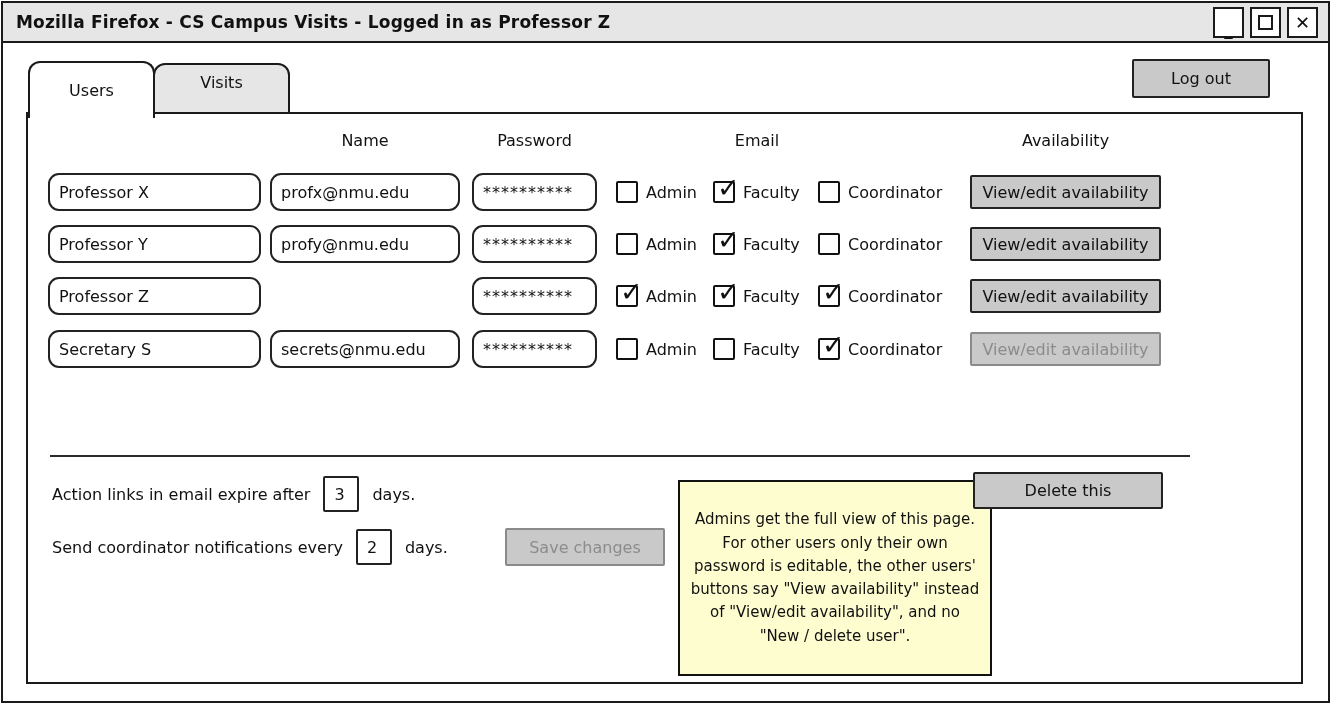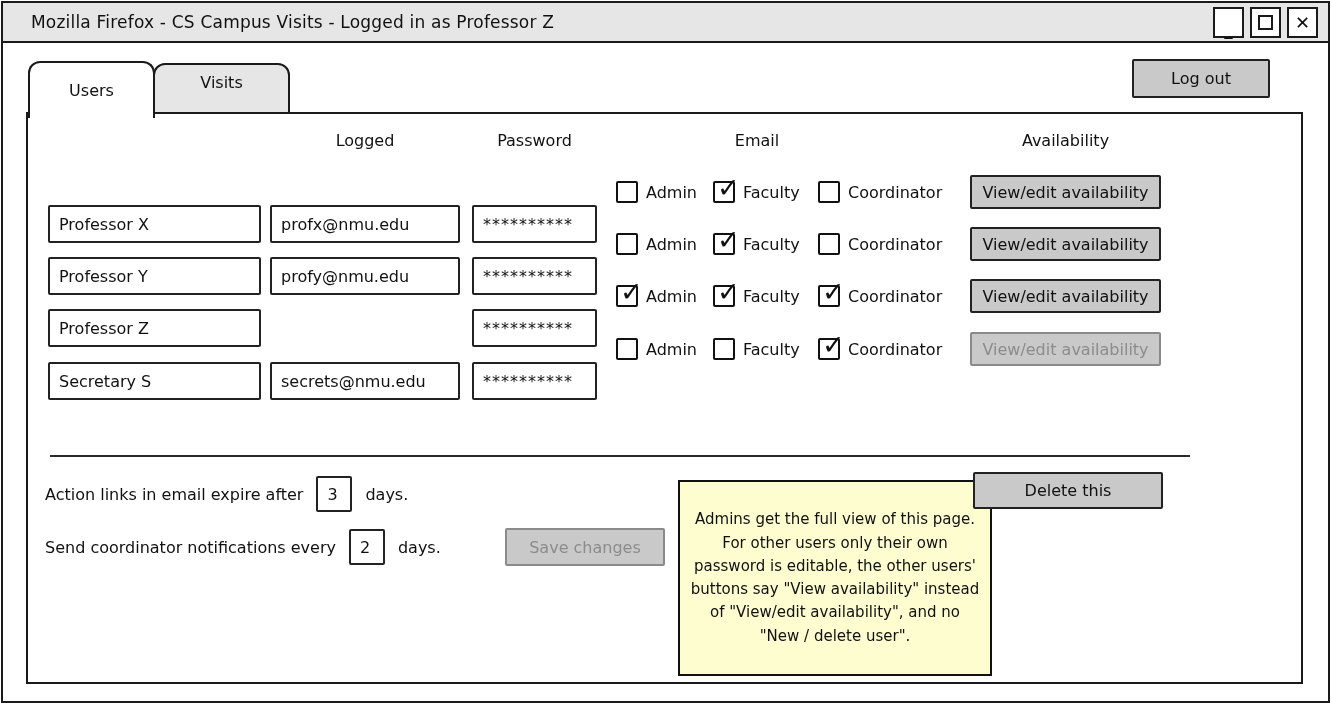--- a/index.html
+++ b/index.html
@@ -9,21 +9,21 @@
     --note-bg:#fdfdd0;
     --disabled-text:#8c8c8c;
   }
   *{box-sizing:border-box;margin:0;padding:0;}
   body{
     width:1332px;height:705px;position:relative;background:#fff;
     font-family:"DejaVu Sans", sans-serif;color:#111;overflow:hidden;
   }
   .window{position:absolute;left:1px;top:1px;width:1329px;height:702px;border:2px solid var(--border);background:#fff;}
   .titlebar{position:absolute;left:3px;top:3px;width:1325px;height:40px;background:var(--titlebar);border-bottom:2px solid var(--border);display:flex;align-items:center;z-index:6;}
-  .title-text{padding-left:28px;font-size:17px;font-weight:normal;letter-spacing:.2px;}
+  .title-text{padding-left:13px;font-size:17px;font-weight:bold;letter-spacing:.2px;}
   .win-controls{position:absolute;right:10px;top:4px;display:flex;gap:6px;}
   .win-btn{width:31px;height:31px;background:#fff;border:2px solid var(--border);display:flex;align-items:center;justify-content:center;cursor:default;}
   .min-glyph{font-size:17px;font-weight:bold;margin-top:12px;line-height:10px;}
   .max-glyph{width:15px;height:15px;border:2px solid var(--border);}
   .close-glyph{font-size:18px;font-weight:bold;line-height:18px;}
 
   .btn{background:var(--button);border:2px solid #222;border-radius:2px;display:flex;align-items:center;justify-content:center;font-size:16px;color:#111;cursor:pointer;}
   .btn.disabled{color:var(--disabled-text);border-color:#8a8a8a;cursor:default;}
 
   .logout{position:absolute;left:1132px;top:59px;width:138px;height:39px;z-index:3;}
@@ -35,38 +35,38 @@
   .panel{position:absolute;left:26px;top:112px;width:1277px;height:572px;border:2px solid var(--border);background:#fff;z-index:2;}
 
   .col-head{position:absolute;top:17px;font-size:16px;text-align:center;}
   .head-name{left:20px;width:213px;}
   .head-email{left:242px;width:190px;}
   .head-password{left:444px;width:125px;}
   .head-roles{left:564px;width:330px;}
   .head-availability{left:942px;width:191px;}
 
   .row{position:absolute;left:0;width:1273px;height:38px;}
-  .field{position:absolute;height:38px;border:2px solid #222;border-radius:2px;background:#fff;font-family:"DejaVu Sans", sans-serif;font-size:16px;padding:0 9px;color:#111;margin-top:32px;}
+  .field{position:absolute;height:38px;border:2px solid #222;border-radius:11px;background:#fff;font-family:"DejaVu Sans", sans-serif;font-size:16px;padding:0 9px;color:#111;}
   .f-name{left:20px;width:213px;}
   .f-email{left:242px;width:190px;}
   .f-password{left:444px;width:125px;letter-spacing:1px;}
   .role-group{position:absolute;top:0;height:38px;display:flex;align-items:center;gap:8px;}
   .rg-admin{left:588px;}
   .rg-faculty{left:685px;}
   .rg-coordinator{left:790px;}
   .checkbox{position:relative;width:22px;height:22px;border:2px solid #111;border-radius:2px;background:#fff;display:inline-block;cursor:pointer;}
   .checkbox.checked::after{content:"✓";position:absolute;left:2px;top:-11px;font-size:27px;font-weight:bold;color:#111;}
   .role-label{font-size:16px;}
   .avail-btn{position:absolute;left:942px;top:2px;width:191px;height:34px;}
 
   .new-user{position:absolute;left:942px;top:273px;width:191px;height:33px;}
   .divider{position:absolute;left:22px;top:341px;width:1140px;height:2px;background:#2a2a2a;}
   .delete-user{position:absolute;left:945px;top:358px;width:190px;height:37px;z-index:5;}
 
-  .setting-line{position:absolute;left:17px;height:38px;display:flex;align-items:center;font-size:16px;}
+  .setting-line{position:absolute;left:24px;height:38px;display:flex;align-items:center;font-size:16px;}
   .line-expire{top:361px;}
   .line-notify{top:414px;}
   .num-input{width:36px;height:36px;border:2px solid #222;border-radius:2px;font-family:"DejaVu Sans", sans-serif;font-size:16px;padding-left:9px;margin:0 13px;color:#111;}
   .save-btn{position:absolute;left:477px;top:414px;width:160px;height:38px;}
 
   .note{position:absolute;left:650px;top:366px;width:314px;min-height:196px;background:var(--note-bg);border:2px solid #111;z-index:4;
         display:flex;align-items:center;justify-content:flex-end;text-align:center;font-size:15px;line-height:1.55;padding:12px 10px;}
 </style>
 </head>
 <body>
@@ -88,21 +88,21 @@
   </div>
 </div>
 
 <div class="tab tab-visits">Visits</div>
 <div class="tab tab-users">Users</div>
 
 <div class="btn logout">Log out</div>
 
 <div class="panel">
 
-  <div class="col-head head-email">Logged</div>
+  <div class="col-head head-email">Name</div>
   <div class="col-head head-password">Password</div>
   <div class="col-head head-roles">Email</div>
   <div class="col-head head-availability">Availability</div>
 
   <div class="row" style="top:59px">
     <input class="field f-name" value="Professor X" style="">
     <input class="field f-email" value="profx@nmu.edu" style="">
     <input class="field f-password" value="**********" style="">
     <div class="role-group rg-admin">
       <span class="checkbox"></span>

